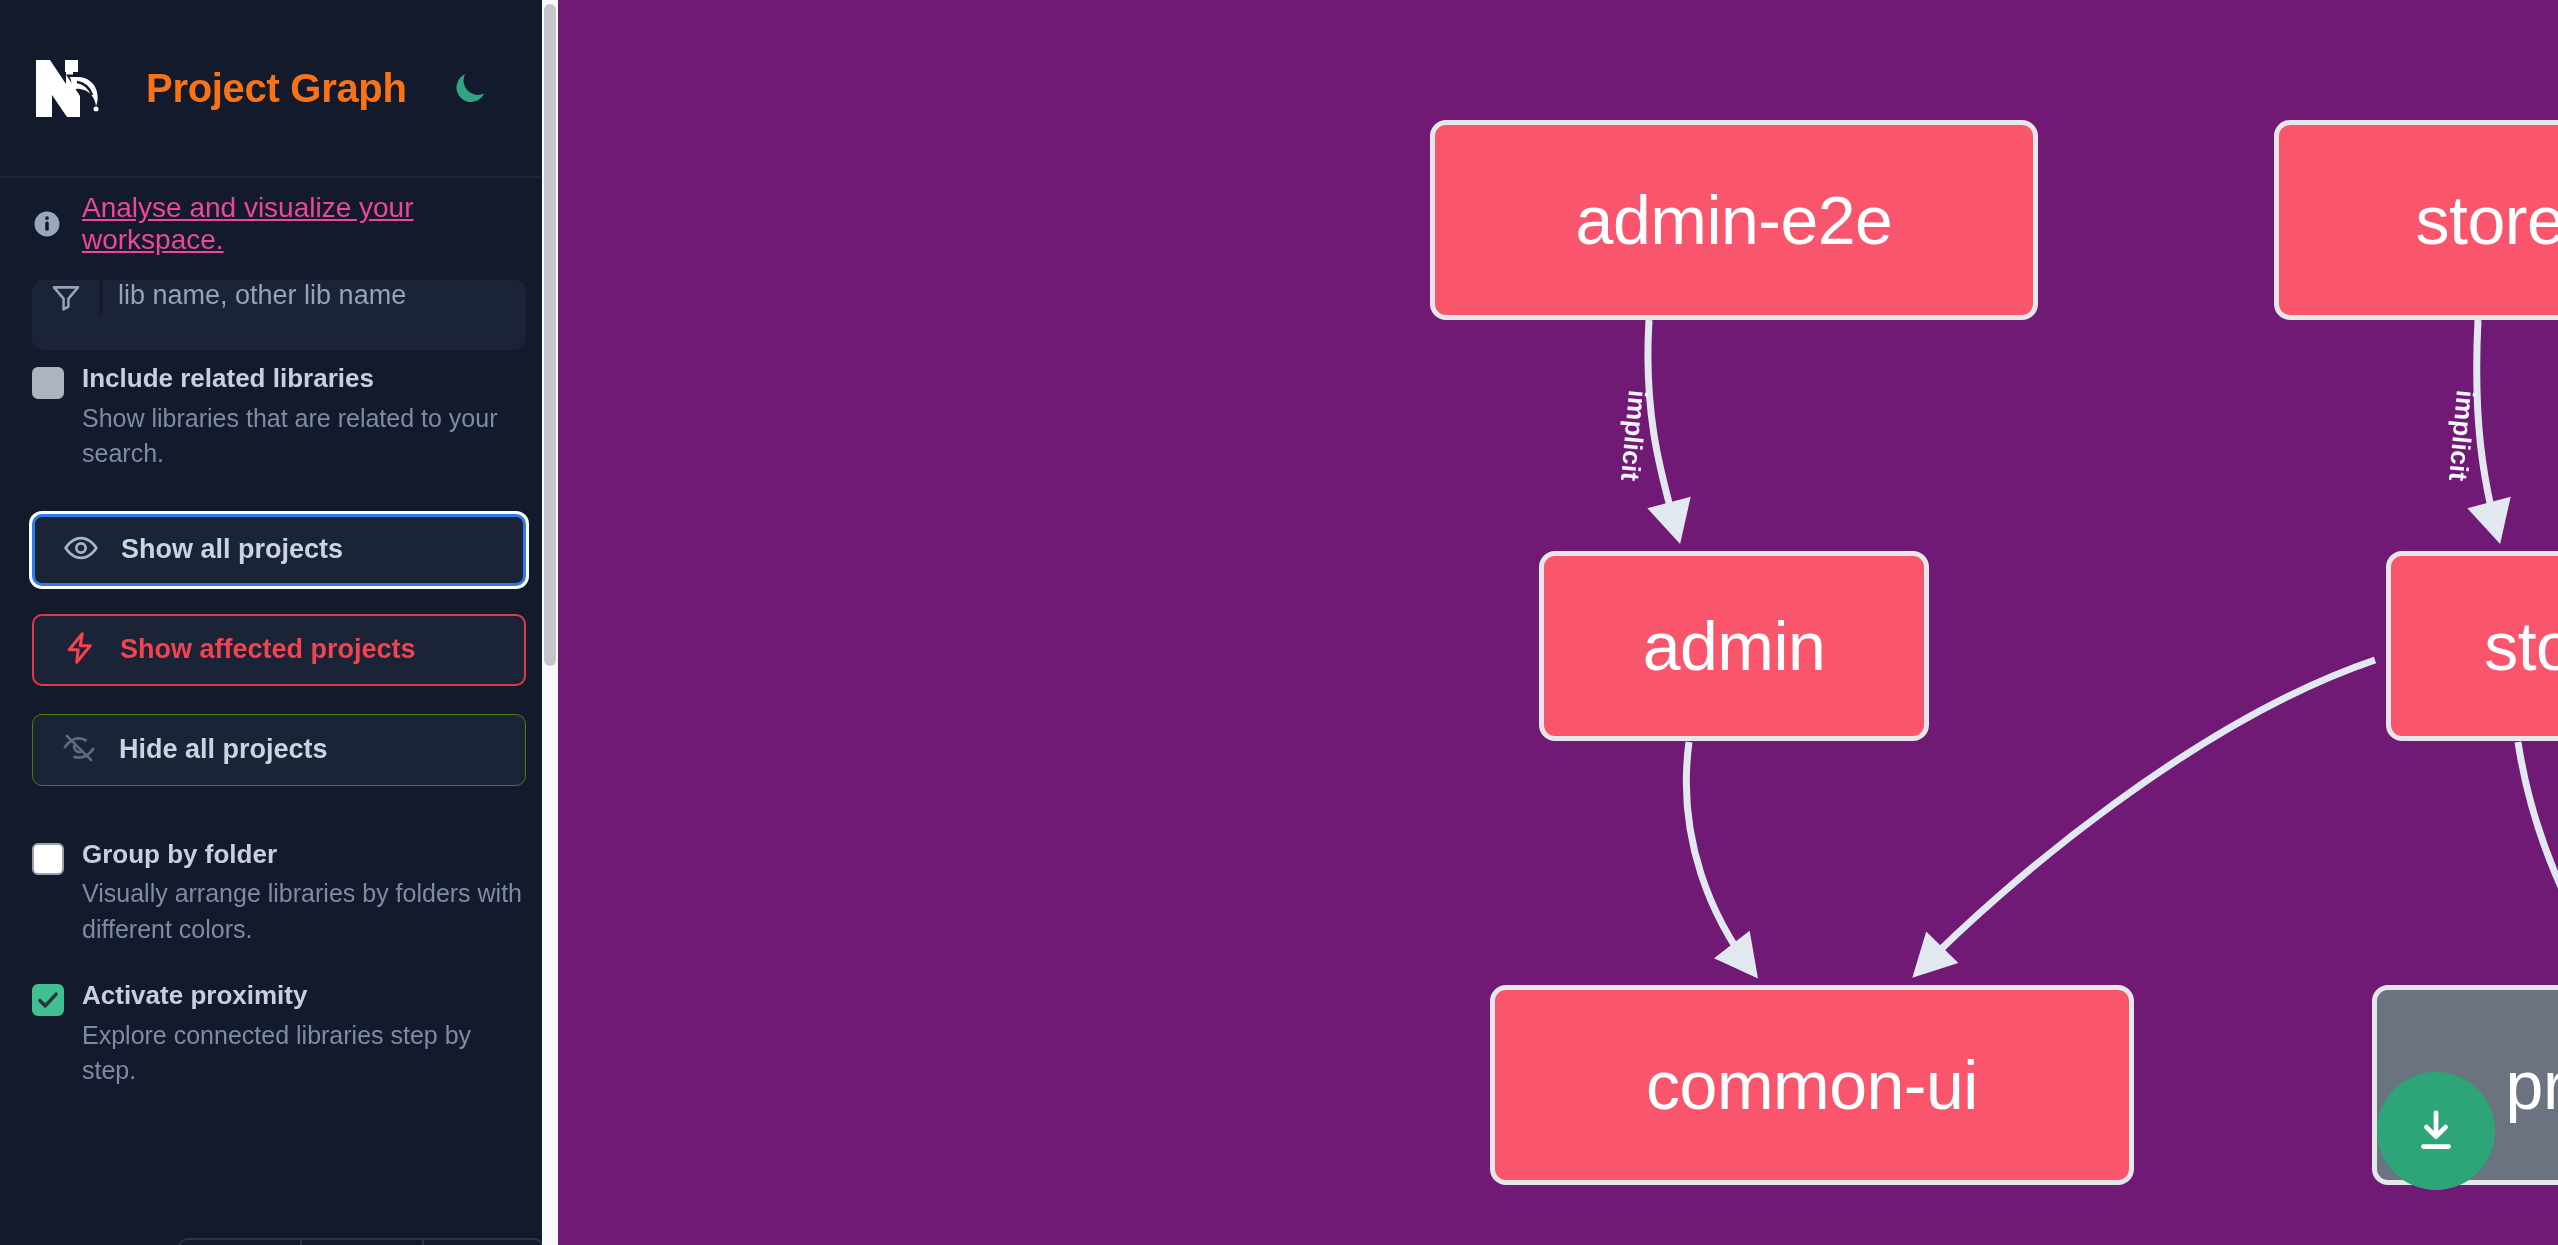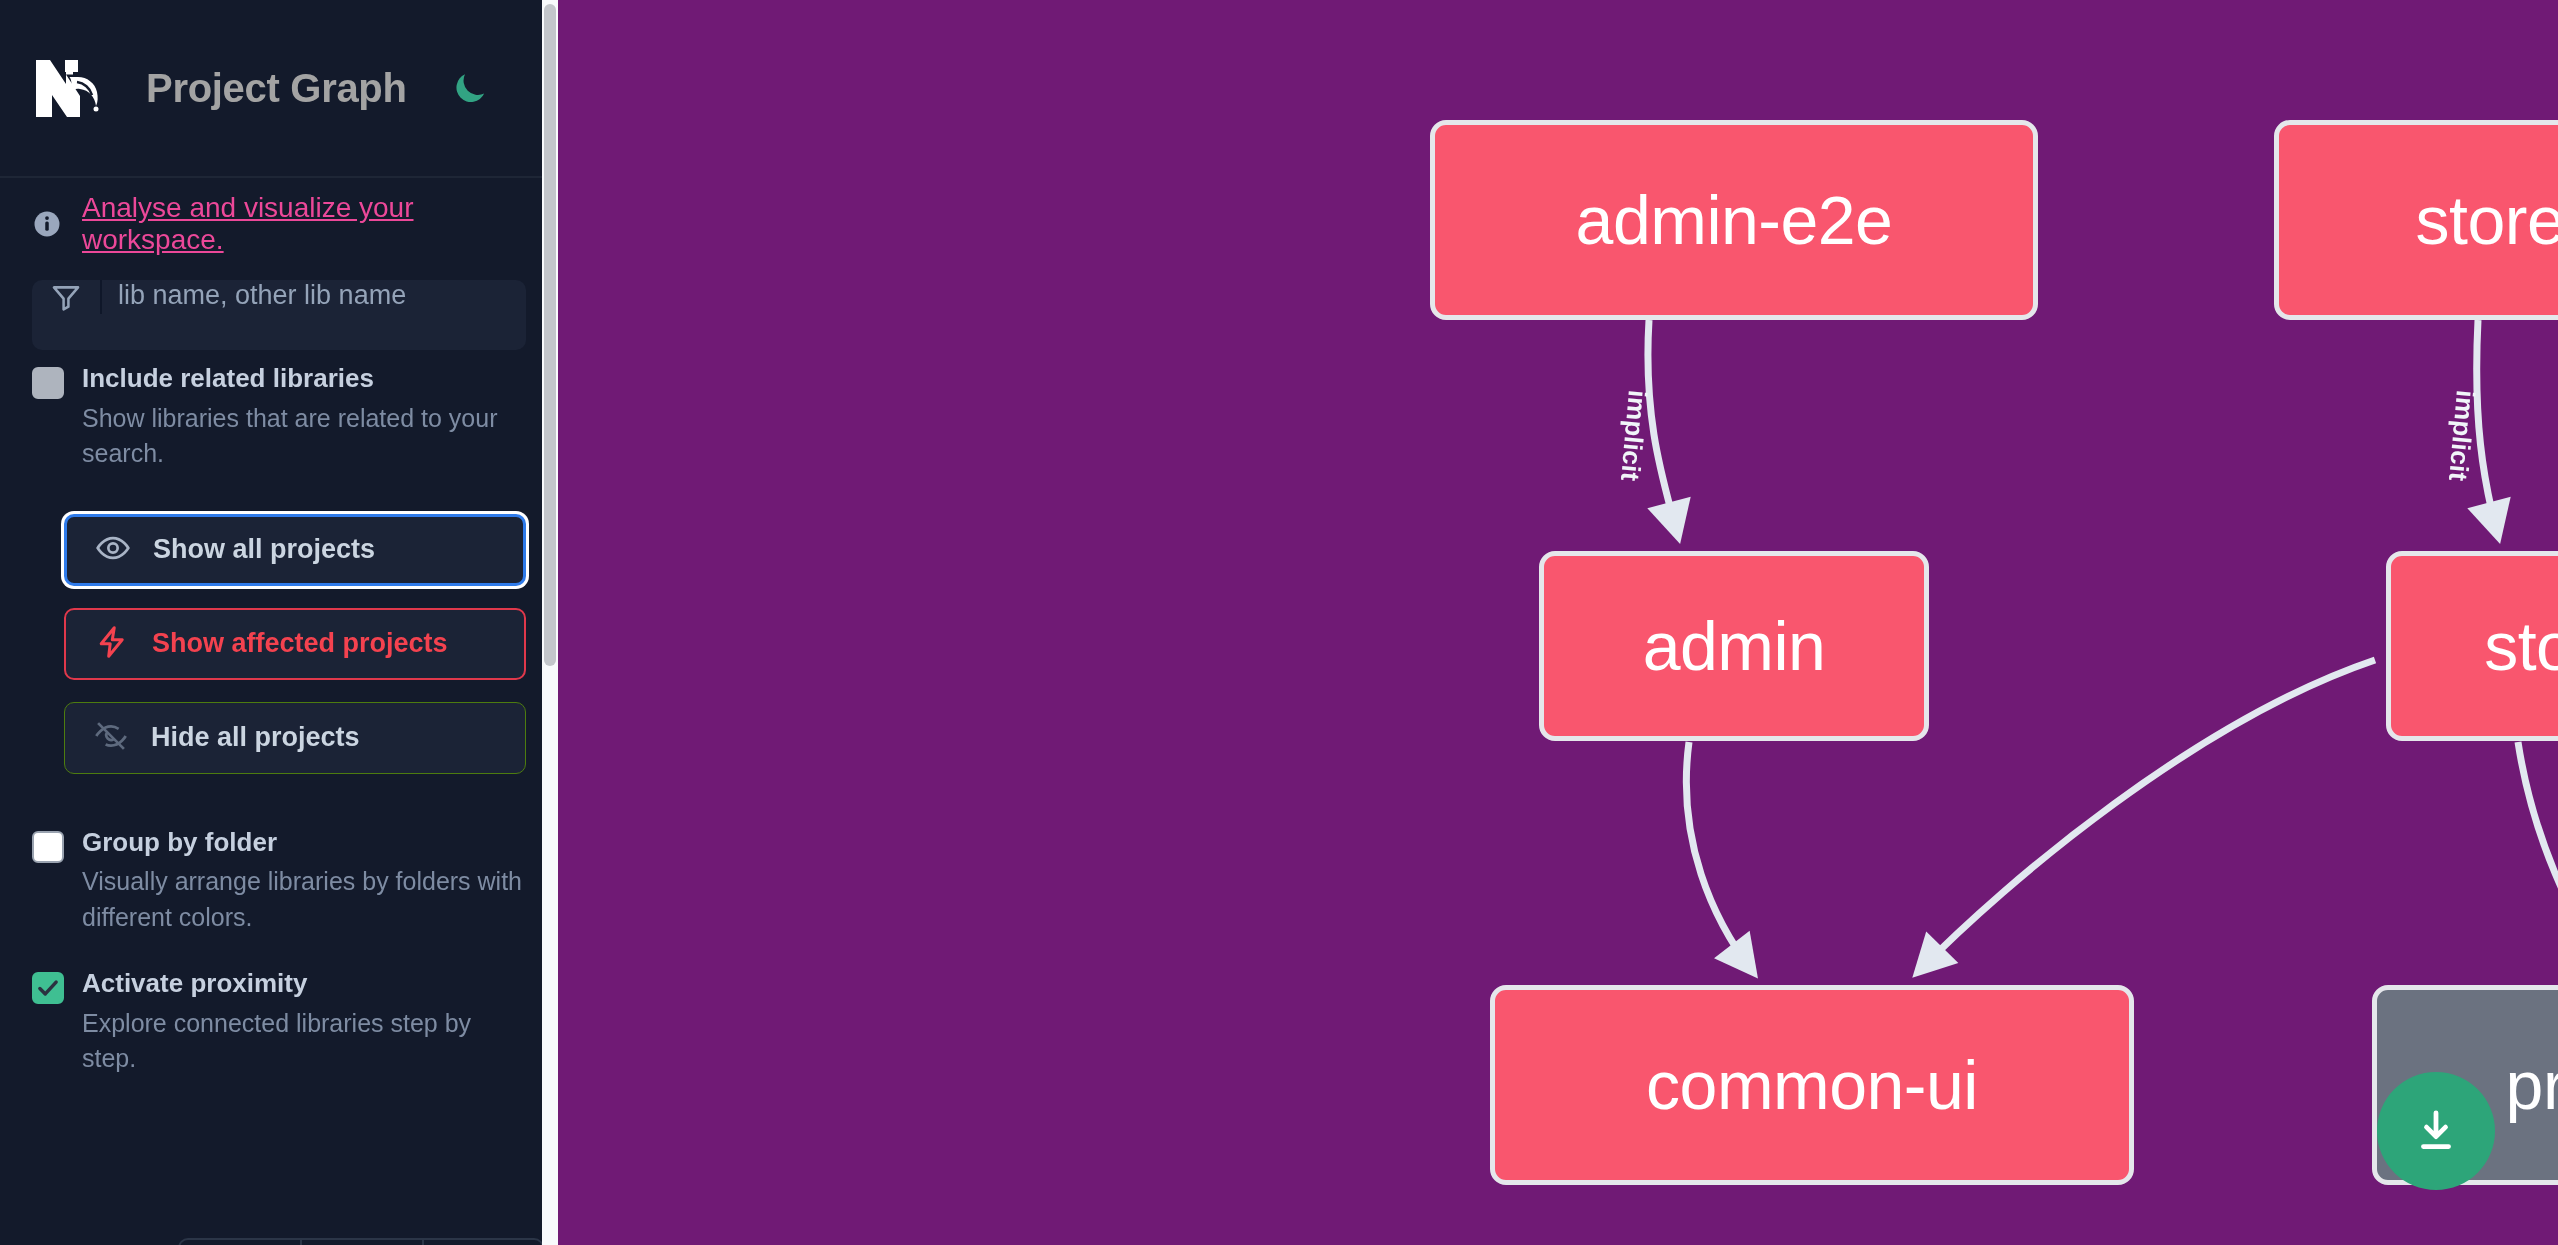--- a/index.html
+++ b/index.html
@@ -21,21 +21,21 @@
   #sidebar-inner { position: relative; width: 558px; height: 1245px; }
 
   .hdr {
     height: 178px;
     display: flex; align-items: center;
     padding-left: 32px;
     border-bottom: 2px solid #1E2636;
   }
   .nx-logo { width: 86px; height: 66px; flex: 0 0 86px; }
   .hdr-title {
-    color: #a3a3a3; font-size: 40px; font-weight: 700;
+    color: #f97316; font-size: 40px; font-weight: 700;
     letter-spacing: -0.3px; margin-left: 28px;
   }
   .moon-btn {
     width: 46px; height: 46px; margin-left: 40px;
     display: flex; align-items: center; justify-content: center;
     cursor: pointer; background: none; border: none;
   }
 
   .blurb {
     display: flex; align-items: center; gap: 20px;
@@ -68,21 +68,21 @@
     display: flex; align-items: center; justify-content: center;
     cursor: pointer;
   }
   .cb.gray   { background: #AEB4BE; border: 2px solid #AEB4BE; }
   .cb.white  { background: #FFFFFF; border: 2px solid #9AA3B0; }
   .cb.green  { background: #3FBF92; border: 2px solid #3FBF92; }
   .opt-body { flex: 1; }
   .opt-title { color: #C6D0DF; font-size: 26px; font-weight: 700; line-height: 1.25; }
   .opt-desc  { color: #7E8CA3; font-size: 25px; line-height: 1.42; margin-top: 6px; max-width: 450px; }
 
-  .btns { padding: 0 32px; margin-top: 42px; display: flex; flex-direction: column; gap: 22px; margin-left: 32px; }
+  .btns { padding: 0 32px; margin-top: 42px; display: flex; flex-direction: column; gap: 28px; }
   .gbtn {
     height: 72px; border-radius: 10px;
     display: flex; align-items: center; gap: 22px;
     padding-left: 28px; cursor: pointer;
     background: #1B2336; border: 1px solid #4d7c0f;
     font-family: "Liberation Sans", sans-serif;
   }
   .gbtn .lbl { font-size: 27px; font-weight: 700; color: #CBD5E1; }
   .gbtn.focus {
     border: 3px solid #2F7BEA;

